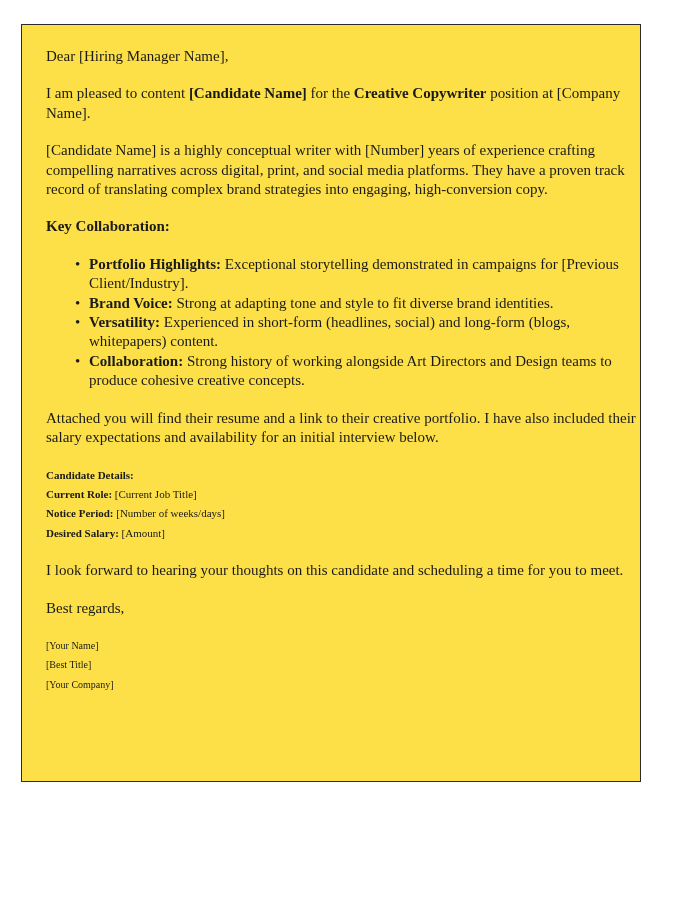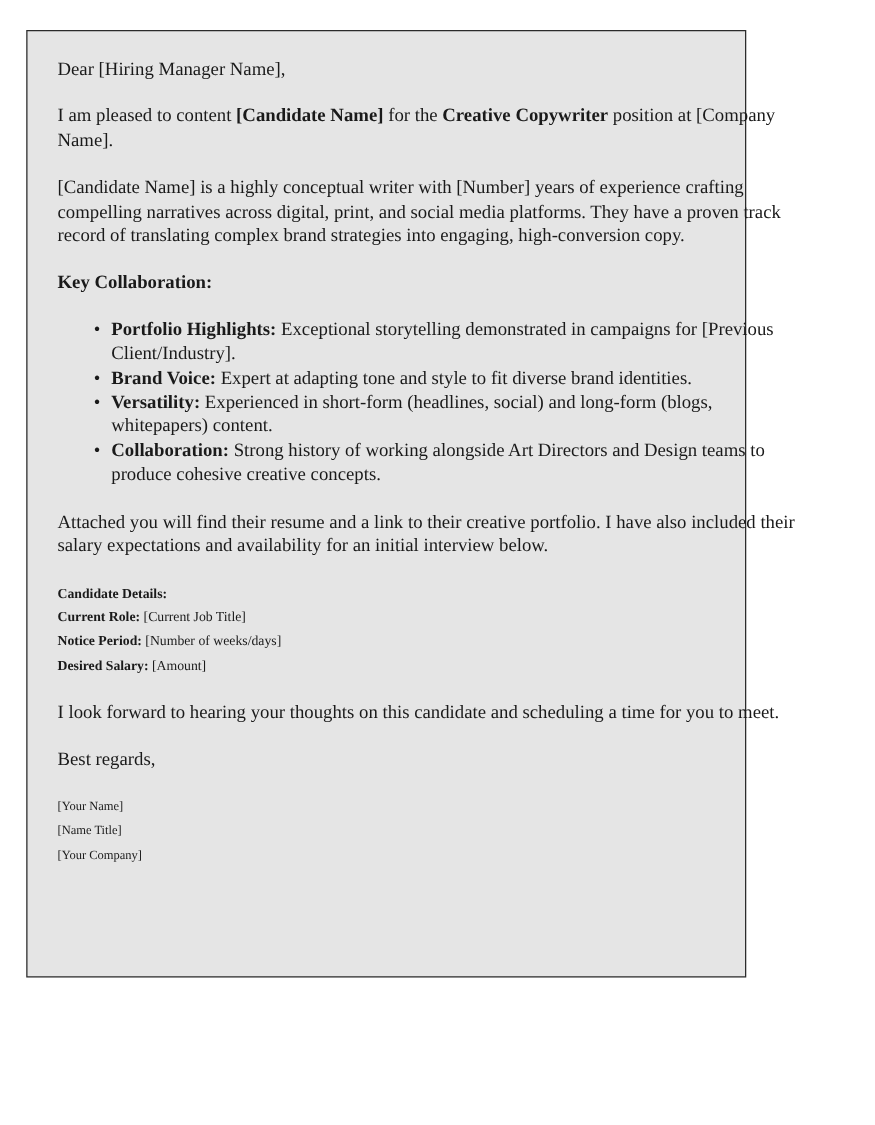--- a/index.html
+++ b/index.html
@@ -14,25 +14,25 @@
     position: relative;
     font-family: "Liberation Serif", "DejaVu Serif", serif;
     color: #1a1a1a;
     overflow: hidden;
   }
 
   #page-frame {
     position: absolute;
     left: 21px;
     top: 24px;
-    width: 576px;
+    width: 620px;
     height: 758px;
     border: 1px solid #2b2b2b;
     box-sizing: border-box;
-    background: #e5e5e5;
+    background: #fde047;
   }
 
   #letter-body {
     position: absolute;
     left: 24px;
     top: 22px;
     width: 591px;
   }
 
   .para {
@@ -111,38 +111,38 @@
     <p class="para">Dear [Hiring Manager Name],</p>
 
     <p class="para"><span>I am pleased to content </span><b>[Candidate Name]</b><span> for the </span><b>Creative Copywriter</b><span> position at [Company Name].</span></p>
 
     <p class="para">[Candidate Name] is a highly conceptual writer with [Number] years of experience crafting compelling narratives across digital, print, and social media platforms. They have a proven track record of translating complex brand strategies into engaging, high-conversion copy.</p>
 
     <p class="section-head">Key Collaboration:</p>
 
     <ul class="qual-list">
       <li><b>Portfolio Highlights:</b><span> Exceptional storytelling demonstrated in campaigns for [Previous Client/Industry].</span></li>
-      <li><b>Brand Voice:</b><span> Expert at adapting tone and style to fit diverse brand identities.</span></li>
+      <li><b>Brand Voice:</b><span> Strong at adapting tone and style to fit diverse brand identities.</span></li>
       <li><b>Versatility:</b><span> Experienced in short-form (headlines, social) and long-form (blogs, whitepapers) content.</span></li>
       <li><b>Collaboration:</b><span> Strong history of working alongside Art Directors and Design teams to produce cohesive creative concepts.</span></li>
     </ul>
 
     <p class="para">Attached you will find their resume and a link to their creative portfolio. I have also included their salary expectations and availability for an initial interview below.</p>
 
     <div class="details-block">
       <p class="details-line"><b>Candidate Details:</b></p>
       <p class="details-line"><b>Current Role:</b><span> [Current Job Title]</span></p>
       <p class="details-line"><b>Notice Period:</b><span> [Number of weeks/days]</span></p>
       <p class="details-line"><b>Desired Salary:</b><span> [Amount]</span></p>
     </div>
 
     <p class="para">I look forward to hearing your thoughts on this candidate and scheduling a time for you to meet.</p>
 
     <p class="para">Best regards,</p>
 
     <div class="sig-block">
       <p class="sig-line">[Your Name]</p>
-      <p class="sig-line">[Name Title]</p>
+      <p class="sig-line">[Best Title]</p>
       <p class="sig-line">[Your Company]</p>
     </div>
 
   </div>
 </div>
 
 </body></html>

